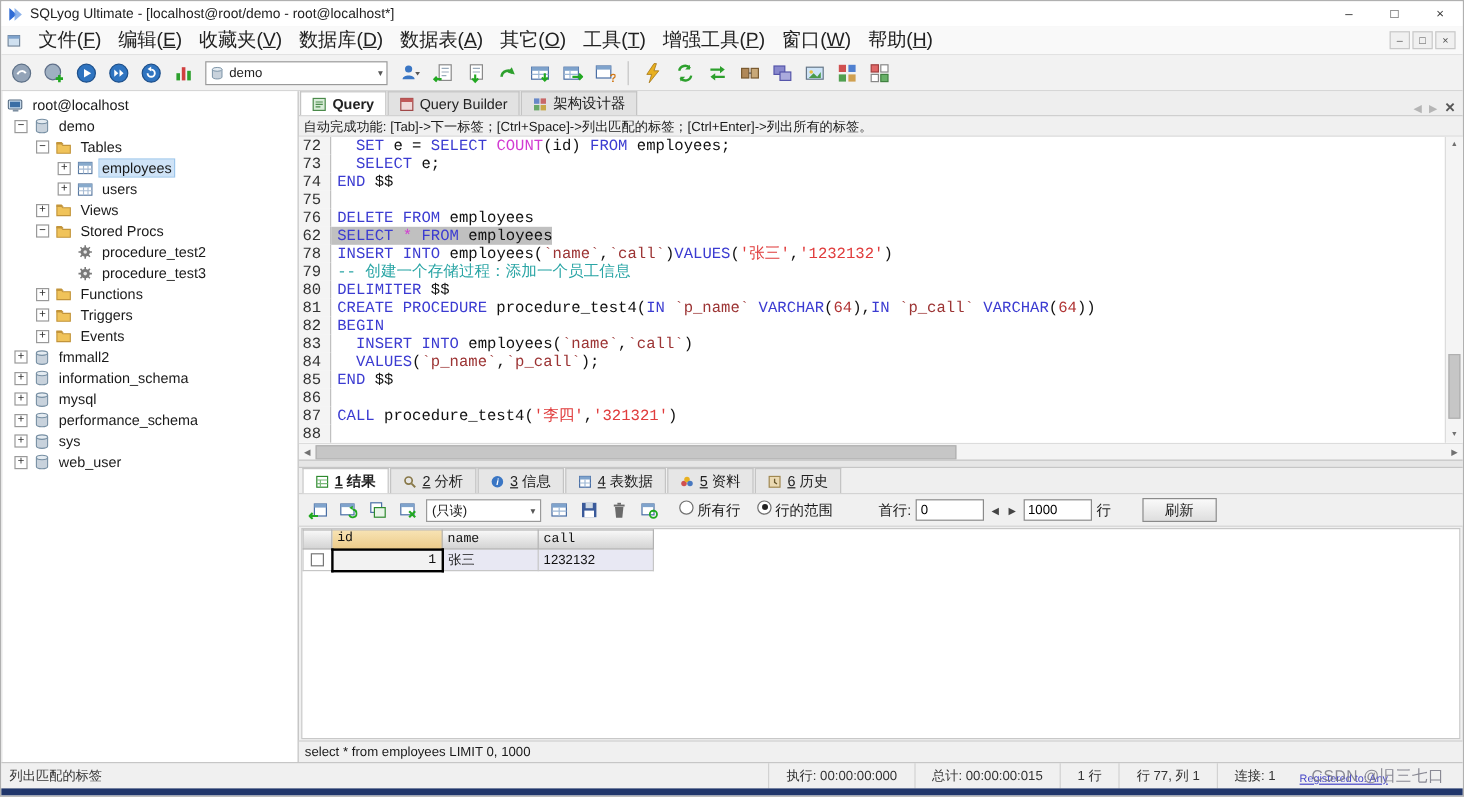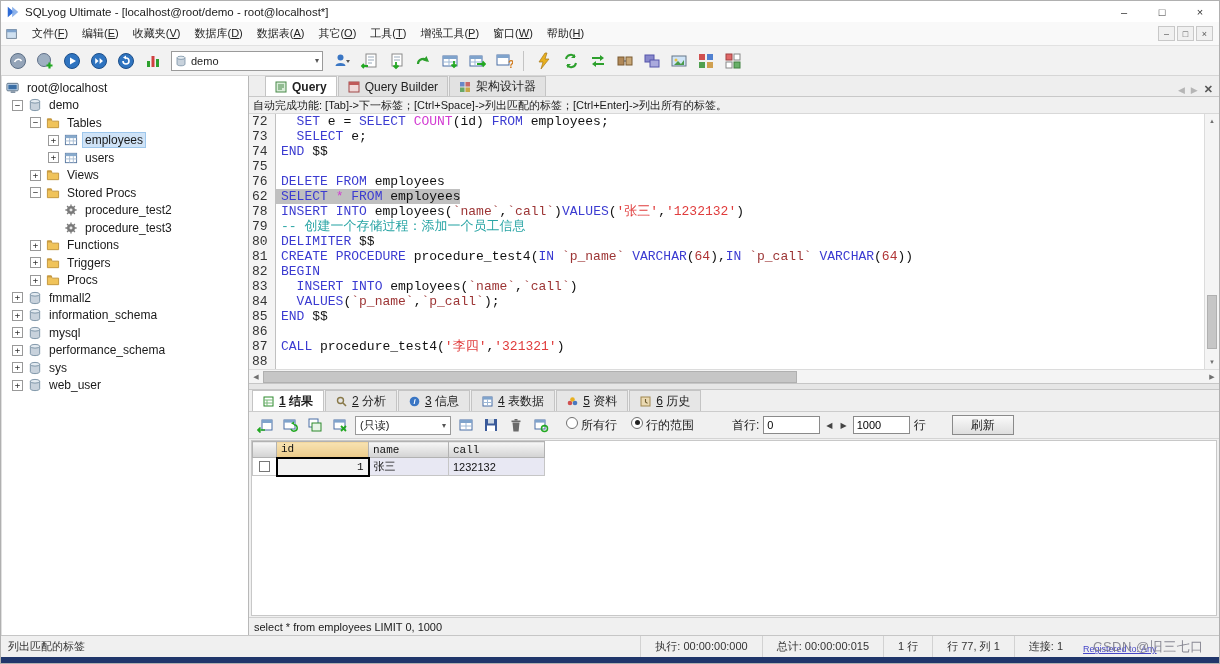--- a/index.html
+++ b/index.html
@@ -5,21 +5,21 @@
   html,body{margin:0;padding:0;background:#9a9a9a;font-family:"Liberation Sans",sans-serif;}
   *{box-sizing:border-box;}
   .window{width:1220px;height:664px;background:#f0f0f0;display:flex;flex-direction:column;overflow:hidden;border:1px solid #b0b0b0;}
   
   .titlebar{height:21px;background:#ffffff;display:flex;align-items:center;padding-left:5px;flex:0 0 auto;}
   .titlebar .ttext{font-size:11.5px;color:#222;margin-left:5px;flex:1;white-space:nowrap;overflow:hidden;}
   .wctl{width:38px;height:21px;display:flex;align-items:center;justify-content:center;font-size:11px;color:#333;}
   
   .menubar{height:24px;background:#f9f9f9;border-bottom:1px solid #e2e2e2;display:flex;align-items:center;padding-left:4px;flex:0 0 auto;}
   .menubar .micon{margin-right:6px;}
-  .menu-item{font-size:11px;color:#222;padding:3px 7px;white-space:nowrap;}
+  .menu-item{font-size:16px;color:#222;padding:3px 7px;white-space:nowrap;}
   .menu-item u{text-decoration:underline;}
   .mdi{margin-left:auto;display:flex;margin-right:6px;}
   .mdictl{width:17px;height:15px;border:1px solid #c8c8c8;background:#f0f0f0;font-size:9px;color:#555;display:flex;align-items:center;justify-content:center;margin-left:2px;}
   
   .toolbar{height:30px;background:#f2f2f2;border-bottom:1px solid #d6d6d6;display:flex;align-items:center;padding:0 4px;gap:2px;flex:0 0 auto;}
   .tbtn{width:25px;height:25px;display:flex;align-items:center;justify-content:center;border-radius:2px;}
   .tsep{width:1px;height:20px;background:#c4c4c4;margin:0 5px;}
   .combo{width:152px;height:20px;background:#fff;border:1px solid #9a9a9a;display:flex;align-items:center;font-size:11px;color:#222;padding:0 3px;gap:4px;margin:0 4px;}
   .combo .carrow{margin-left:auto;font-size:8px;color:#555;}
   .icon{display:inline-flex;}
@@ -29,21 +29,21 @@
   .main{flex:1;display:flex;min-height:0;}
   .sidebar{width:248px;background:#fff;border-right:1px solid #b8b8b8;border-left:1px solid #e0e0e0;overflow:hidden;padding-top:3px;flex:0 0 auto;}
   .trow{height:17.5px;display:flex;align-items:center;font-size:12px;color:#1a1a1a;white-space:nowrap;}
   .exp{width:11px;height:11px;border:1px solid #999;background:#fff;color:#333;font-size:9px;line-height:9px;text-align:center;margin-right:5px;flex:0 0 auto;font-family:"DejaVu Sans Mono",monospace;}
   .spc{width:16px;flex:0 0 auto;}
   .trow .icon{margin-right:5px;flex:0 0 auto;}
   .tlabel{padding:0 2px;}
   .tlabel.hl{background:#cfe3f7;outline:1px solid #9ec7ec;}
   .content{flex:1;display:flex;flex-direction:column;min-width:0;}
   
-  .tabbar{height:21px;background:#eeeeee;border-bottom:1px solid #c8c8c8;display:flex;align-items:flex-end;padding-left:16px;flex:0 0 auto;}
+  .tabbar{height:21px;background:#eeeeee;border-bottom:1px solid #c8c8c8;display:flex;align-items:flex-end;padding-left:1px;flex:0 0 auto;}
   .qtab{height:20px;display:flex;align-items:center;gap:5px;padding:0 9px;font-size:12px;color:#222;background:#e2e2e2;border:1px solid #c4c4c4;border-bottom:none;margin-right:1px;}
   .qtab.active{background:#fff;font-weight:bold;}
   .tabnav{margin-left:auto;display:flex;align-items:center;gap:6px;padding-right:6px;font-size:9px;color:#b5b5b5;}
   .tabnav .tclose{color:#555;font-size:11px;font-weight:bold;}
   
   .hintbar{height:17px;background:#f0f0f0;border-bottom:1px solid #d8d8d8;display:flex;align-items:center;padding-left:4px;font-size:11px;color:#1a1a1a;flex:0 0 auto;white-space:nowrap;overflow:hidden;}
   
   .editorwrap{height:255px;display:flex;background:#fff;flex:0 0 auto;position:relative;}
   .editor{flex:1;overflow:hidden;font-family:"Liberation Mono","DejaVu Sans Mono",monospace;font-size:13px;line-height:15px;}
   .eline{display:flex;height:15px;white-space:pre;align-items:center;}
@@ -462,21 +462,21 @@
           <span class="tlabel">Triggers</span>
         </div>
         <div class="trow" style="padding-left: 28px;">
           <span class="exp">+</span>
           <span class="icon i14">
             <svg viewBox="0 0 15 15">
               <path d="M1.5 4h4l1.3 1.5h6.7V12.5H1.5z" fill="#f0c35a" stroke="#c2943a"></path>
               <path d="M1.5 4V3h4l1 1z" fill="#e2b14a" stroke="#c2943a"></path>
             </svg>
           </span>
-          <span class="tlabel">Procs</span>
+          <span class="tlabel">Events</span>
         </div>
         <div class="trow" style="padding-left: 10px;">
           <span class="exp">+</span>
           <span class="icon i14">
             <svg viewBox="0 0 15 15">
               <path d="M2.5 3.5v8c0 1.1 2.2 2 5 2s5-.9 5-2v-8" fill="#c8d2dc" stroke="#7890a4"></path>
               <ellipse cx="7.5" cy="3.5" rx="5" ry="2" fill="#e4ebf1" stroke="#7890a4"></ellipse>
             </svg>
           </span>
           <span class="tlabel">fmmall2</span>

